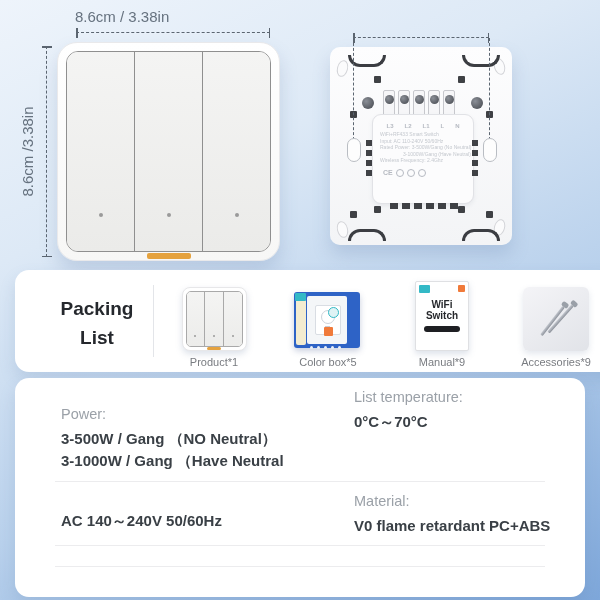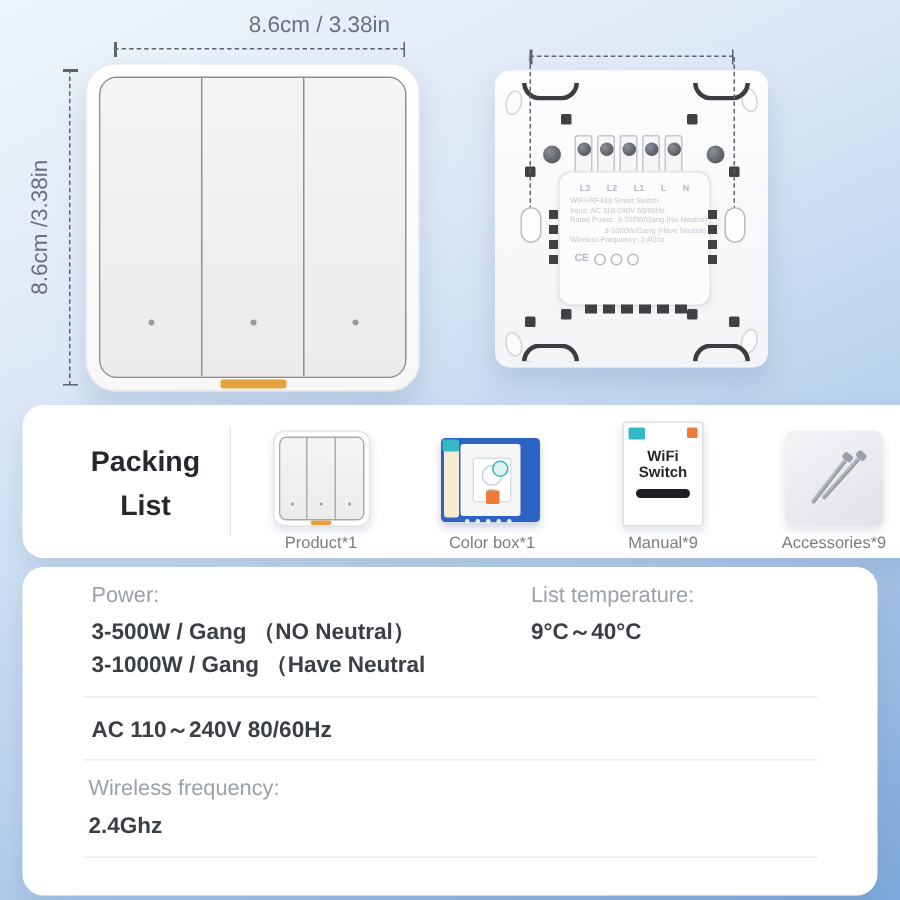--- a/index.html
+++ b/index.html
@@ -77,28 +77,28 @@
   .man-title{position:absolute;left:0;right:0;top:17px;text-align:center;font-size:10px;line-height:11px;font-weight:800;color:#26282c;}
   .man-bar{position:absolute;left:50%;transform:translateX(-50%);top:44px;width:36px;height:6px;background:#1e1f23;border-radius:3px;}
   .thumb-acc{width:66px;height:64px;background:linear-gradient(145deg,#f4f4f7,#e1e3e8);border-radius:6px;position:relative;overflow:hidden;box-shadow:0 3px 6px rgba(120,140,170,.2);}
   .screw-long{position:absolute;width:3px;height:36px;background:linear-gradient(90deg,#c5c9d0,#8b9099);border-radius:1px;}
   .screw-long::before{content:"";position:absolute;top:-5px;left:-2px;width:7px;height:5px;background:#9aa0a8;border-radius:2px;}
   
   .specs-card{left:15px;top:378px;width:570px;height:219px;}
   .spec-row{margin:0 40px;padding:11px 0 9px;border-bottom:1px solid #ececee;display:grid;grid-template-columns:295px 1fr;}
   .spec-label{font-size:14.5px;color:#9ba1a8;margin-bottom:6px;}
   .spec-value{font-size:15px;font-weight:bold;color:#3a4046;line-height:1.45;white-space:nowrap;}
-  .cell-l{padding-left:6px;} .cell-r{padding-left:4px;}
+  .cell-l{padding-left:6px;margin-top:17px;} .cell-r{padding-left:4px;}
 </style>
 </head>
 <body>
 
 <div id="screen">
 
-  <div class="abs dim-label" style="left:64px;top:8px;width:196px;text-align:right;">8.6cm / 3.38in</div>
+  <div class="abs dim-label" style="left:75px;top:8px;width:196px;text-align:left;">8.6cm / 3.38in</div>
   <div class="abs dim-h" style="left:76px;top:32px;width:194px;"></div>
   <div class="abs dim-v ticked" style="left:46px;top:46px;height:211px;"></div>
   <div class="abs dim-label" style="left:-61px;top:143px;width:176px;text-align:center;transform:rotate(-90deg);">8.6cm /3.38in</div>
 
   <div class="abs switch-front">
     <div class="panel">
       <div class="key">
           <span class="key-dot"></span>
         </div>
       <div class="key">
@@ -224,21 +224,21 @@
           </div>
           <span class="box-teal"></span>
           <div class="box-dots">
               <i></i>
               <i></i>
               <i></i>
               <i></i>
               <i></i>
             </div>
         </div>
-        <div class="pack-caption">Color box*1</div>
+        <div class="pack-caption">Color box*5</div>
       </div>
 
       <div class="pack-item">
         <div class="thumb-manual">
           <span class="man-teal"></span>
           <span class="man-orange"></span>
           <div class="man-title">
             <div>WiFi</div>
             <div>Switch</div>
           </div>
@@ -261,31 +261,31 @@
   <div class="abs card specs-card">
 
     <div class="spec-row">
       <div class="cell-l">
         <div class="spec-label">Power:</div>
         <div class="spec-value">3-500W / Gang （NO Neutral）</div>
         <div class="spec-value">3-1000W / Gang （Have Neutral</div>
       </div>
       <div class="cell-r">
         <div class="spec-label">List temperature:</div>
-        <div class="spec-value">9°C～40°C</div>
+        <div class="spec-value">0°C～70°C</div>
       </div>
     </div>
 
     <div class="spec-row">
       <div class="cell-l">
-        <div class="spec-value">AC 110～240V 80/60Hz</div>
+        <div class="spec-value">AC 140～240V 50/60Hz</div>
+      </div>
+      <div class="cell-r">
+        <div class="spec-label">Material:</div>
+        <div class="spec-value">V0 flame retardant PC+ABS</div>
       </div>
     </div>
 
     <div class="spec-row">
-      <div class="cell-r">
-        <div class="spec-label">Wireless frequency:</div>
-        <div class="spec-value">2.4Ghz</div>
-      </div>
     </div>
 
   </div>
 </div>
 
 </body></html>

